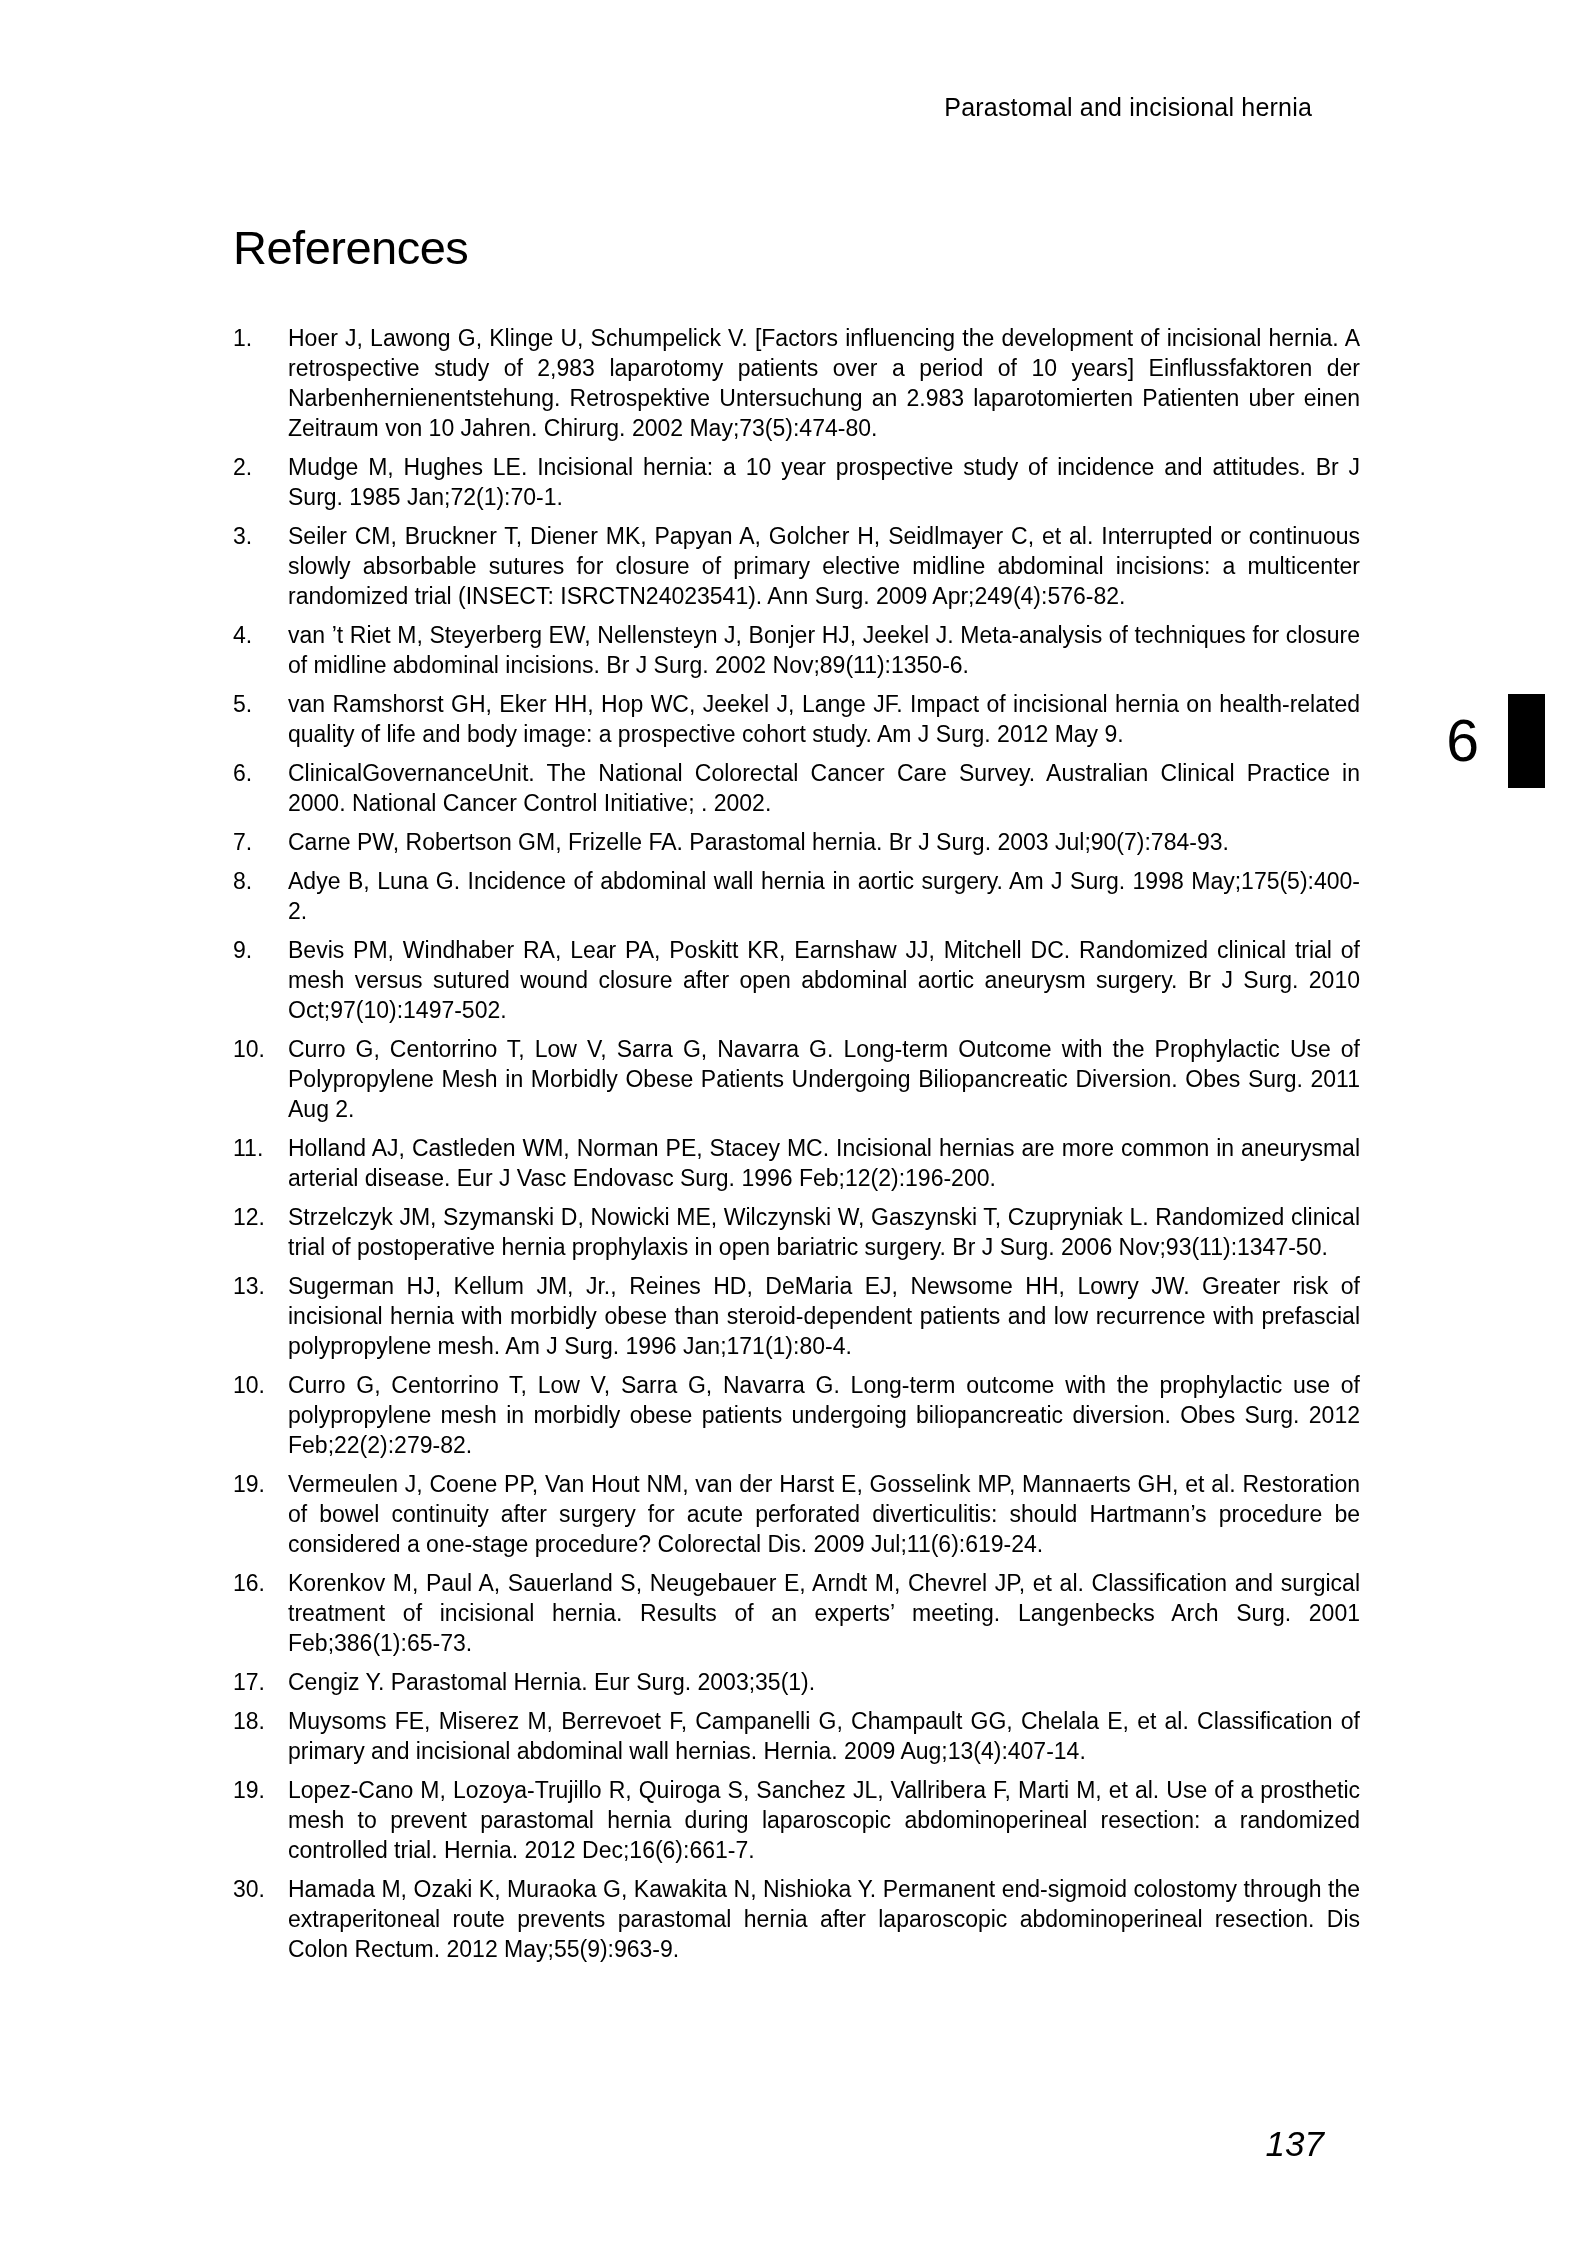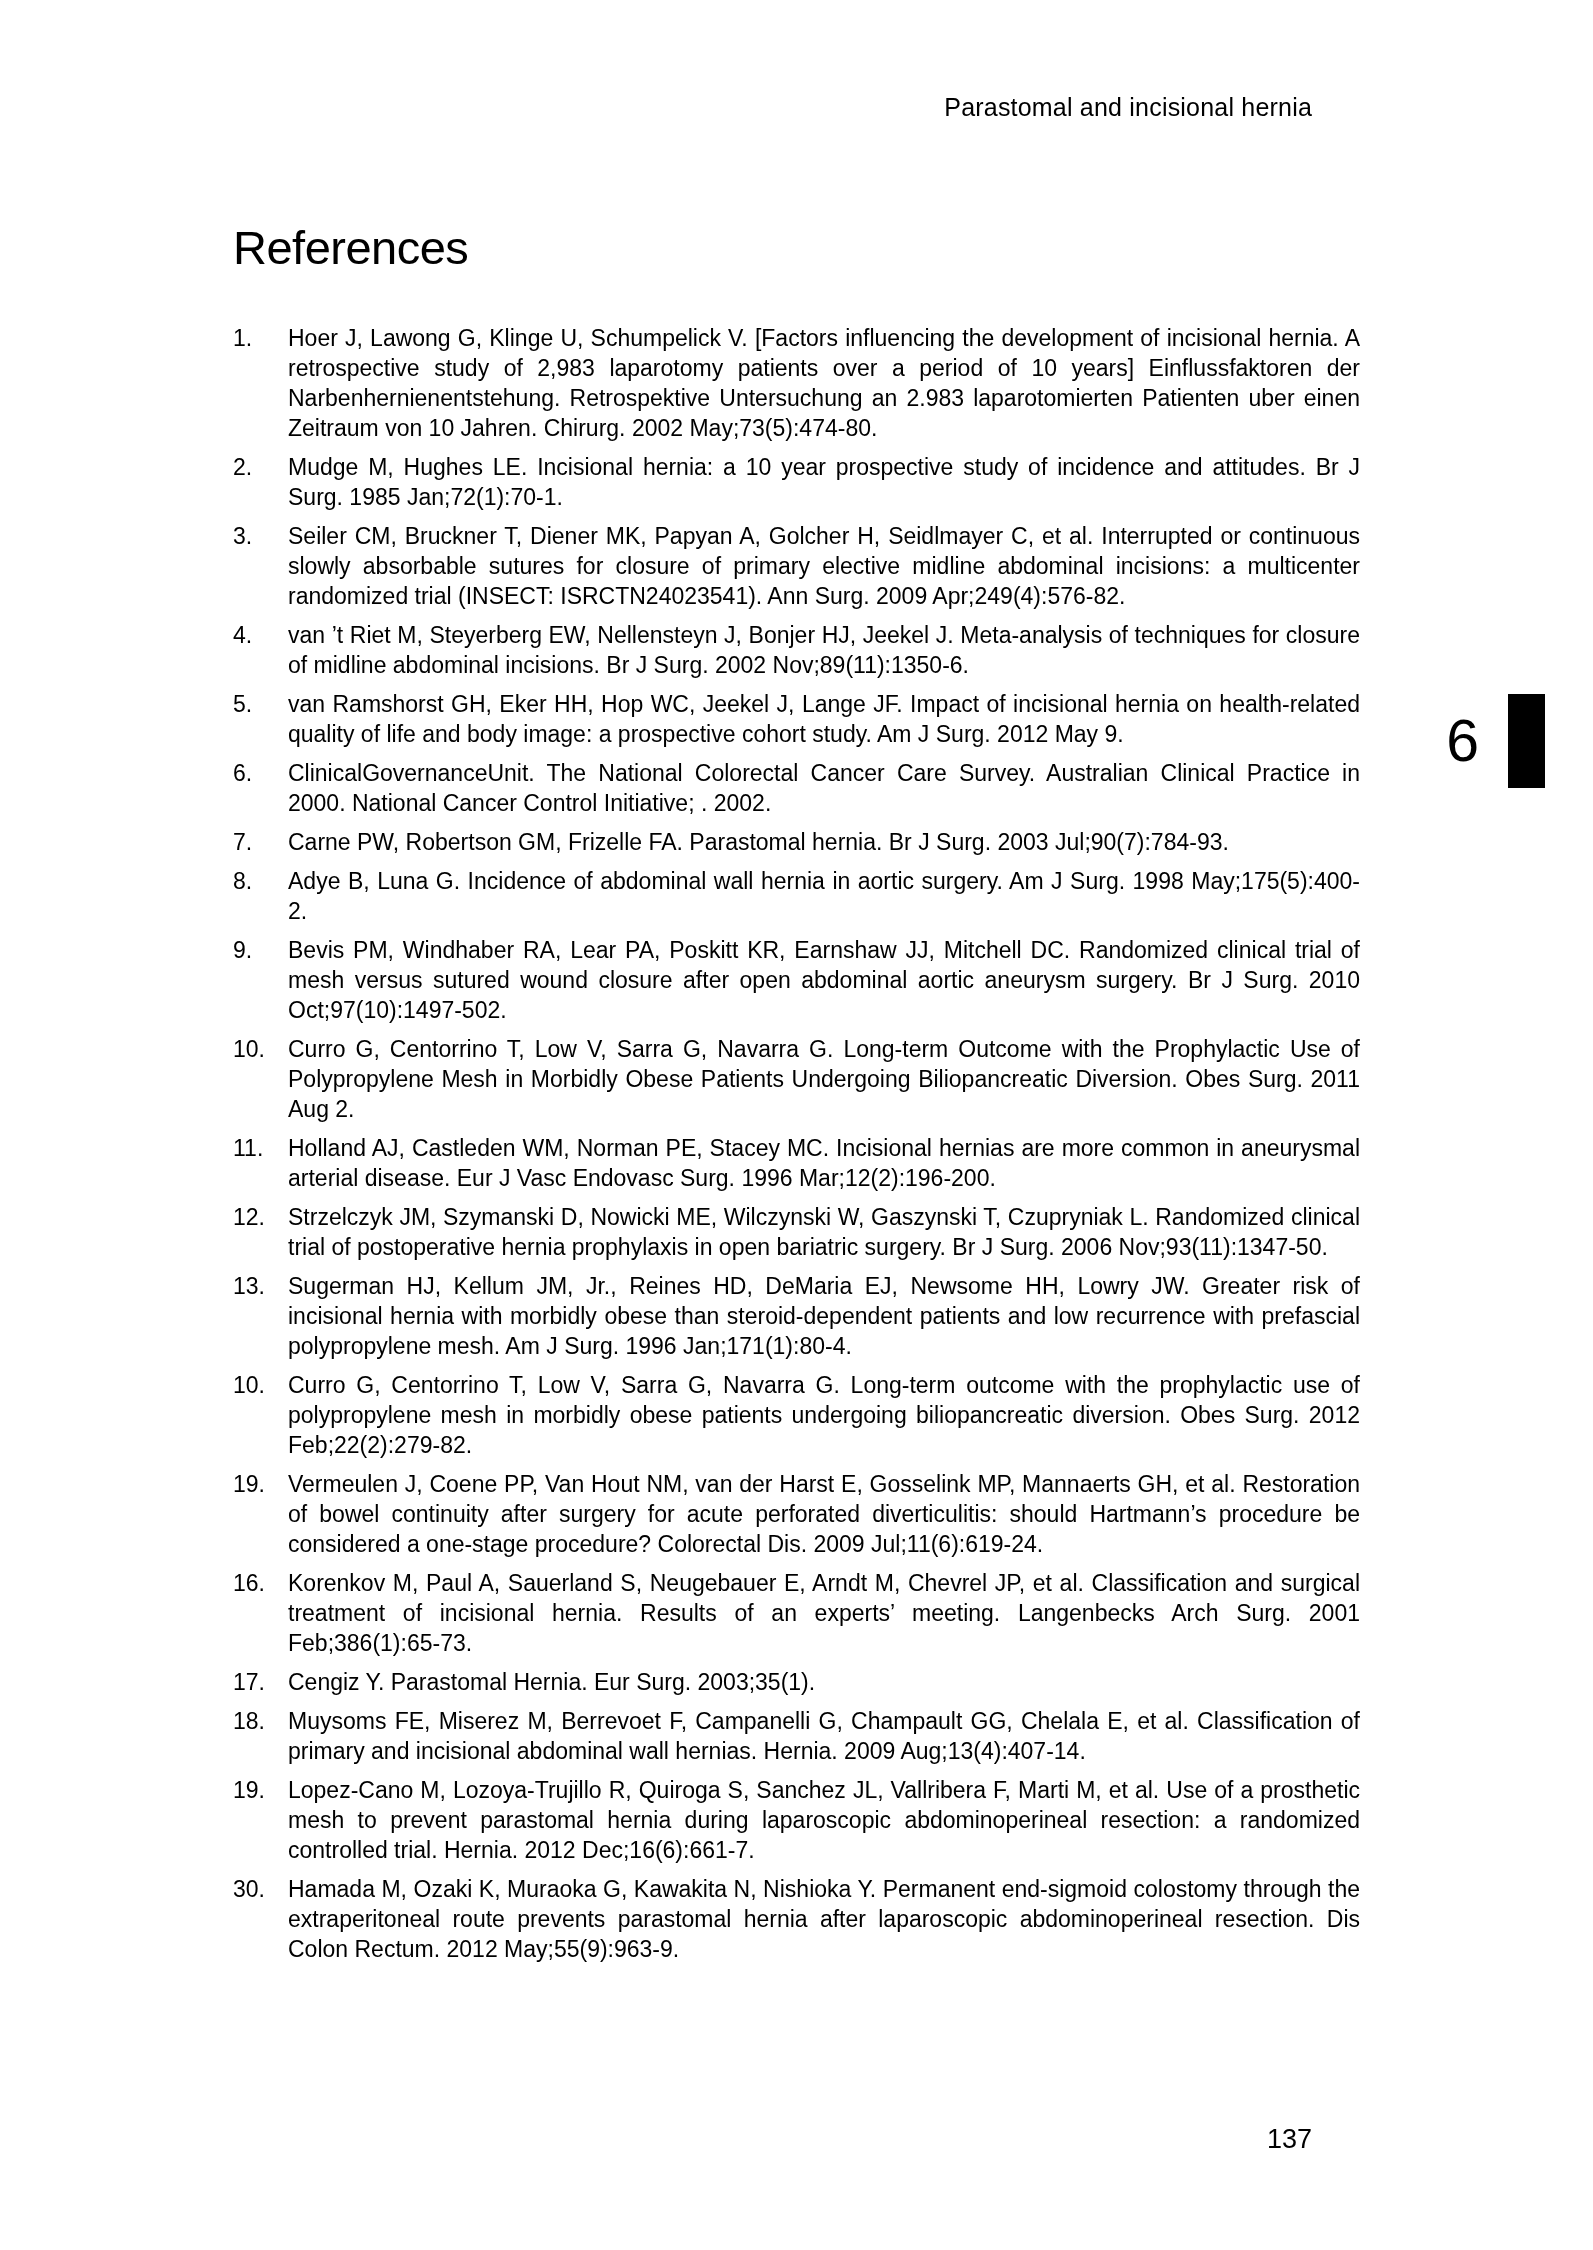--- a/index.html
+++ b/index.html
@@ -66,23 +66,24 @@
   .chapter-tab {
     position: absolute;
     top: 694px;
     right: 0;
     width: 37px;
     height: 94px;
   }
   .page-num {
     position: absolute;
     top: 2126px;
-    right: 233px;
-    font-size: 27px;
+    right: 221px;
+    font-size: 35px;
     line-height: 1;
+    font-style: italic;
   }
 </style>
 </head>
 <body>
 
 <div class="page" style="background: rgb(255, 255, 255); color: rgb(0, 0, 0);">
   <div class="running-head">Parastomal and incisional hernia</div>
 
   <h1 class="page-title">References</h1>
 
@@ -132,21 +133,21 @@
     <span class="ref-text">Bevis PM, Windhaber RA, Lear PA, Poskitt KR, Earnshaw JJ, Mitchell DC. Randomized clinical trial of mesh versus sutured wound closure after open abdominal aortic aneurysm surgery. Br J Surg. 2010 Oct;97(10):1497-502.</span>
   </li>
 
   <li class="ref-item">
     <span class="ref-num">10.</span>
     <span class="ref-text">Curro G, Centorrino T, Low V, Sarra G, Navarra G. Long-term Outcome with the Prophylactic Use of Polypropylene Mesh in Morbidly Obese Patients Undergoing Biliopancreatic Diversion. Obes Surg. 2011 Aug 2.</span>
   </li>
 
   <li class="ref-item">
     <span class="ref-num">11.</span>
-    <span class="ref-text">Holland AJ, Castleden WM, Norman PE, Stacey MC. Incisional hernias are more common in aneurysmal arterial disease. Eur J Vasc Endovasc Surg. 1996 Mar;12(2):196-200.</span>
+    <span class="ref-text">Holland AJ, Castleden WM, Norman PE, Stacey MC. Incisional hernias are more common in aneurysmal arterial disease. Eur J Vasc Endovasc Surg. 1996 Feb;12(2):196-200.</span>
   </li>
 
   <li class="ref-item">
     <span class="ref-num">12.</span>
     <span class="ref-text">Strzelczyk JM, Szymanski D, Nowicki ME, Wilczynski W, Gaszynski T, Czupryniak L. Randomized clinical trial of postoperative hernia prophylaxis in open bariatric surgery. Br J Surg. 2006 Nov;93(11):1347-50.</span>
   </li>
 
   <li class="ref-item">
     <span class="ref-num">13.</span>
     <span class="ref-text">Sugerman HJ, Kellum JM, Jr., Reines HD, DeMaria EJ, Newsome HH, Lowry JW. Greater risk of incisional hernia with morbidly obese than steroid-dependent patients and low recurrence with prefascial polypropylene mesh. Am J Surg. 1996 Jan;171(1):80-4.</span>

